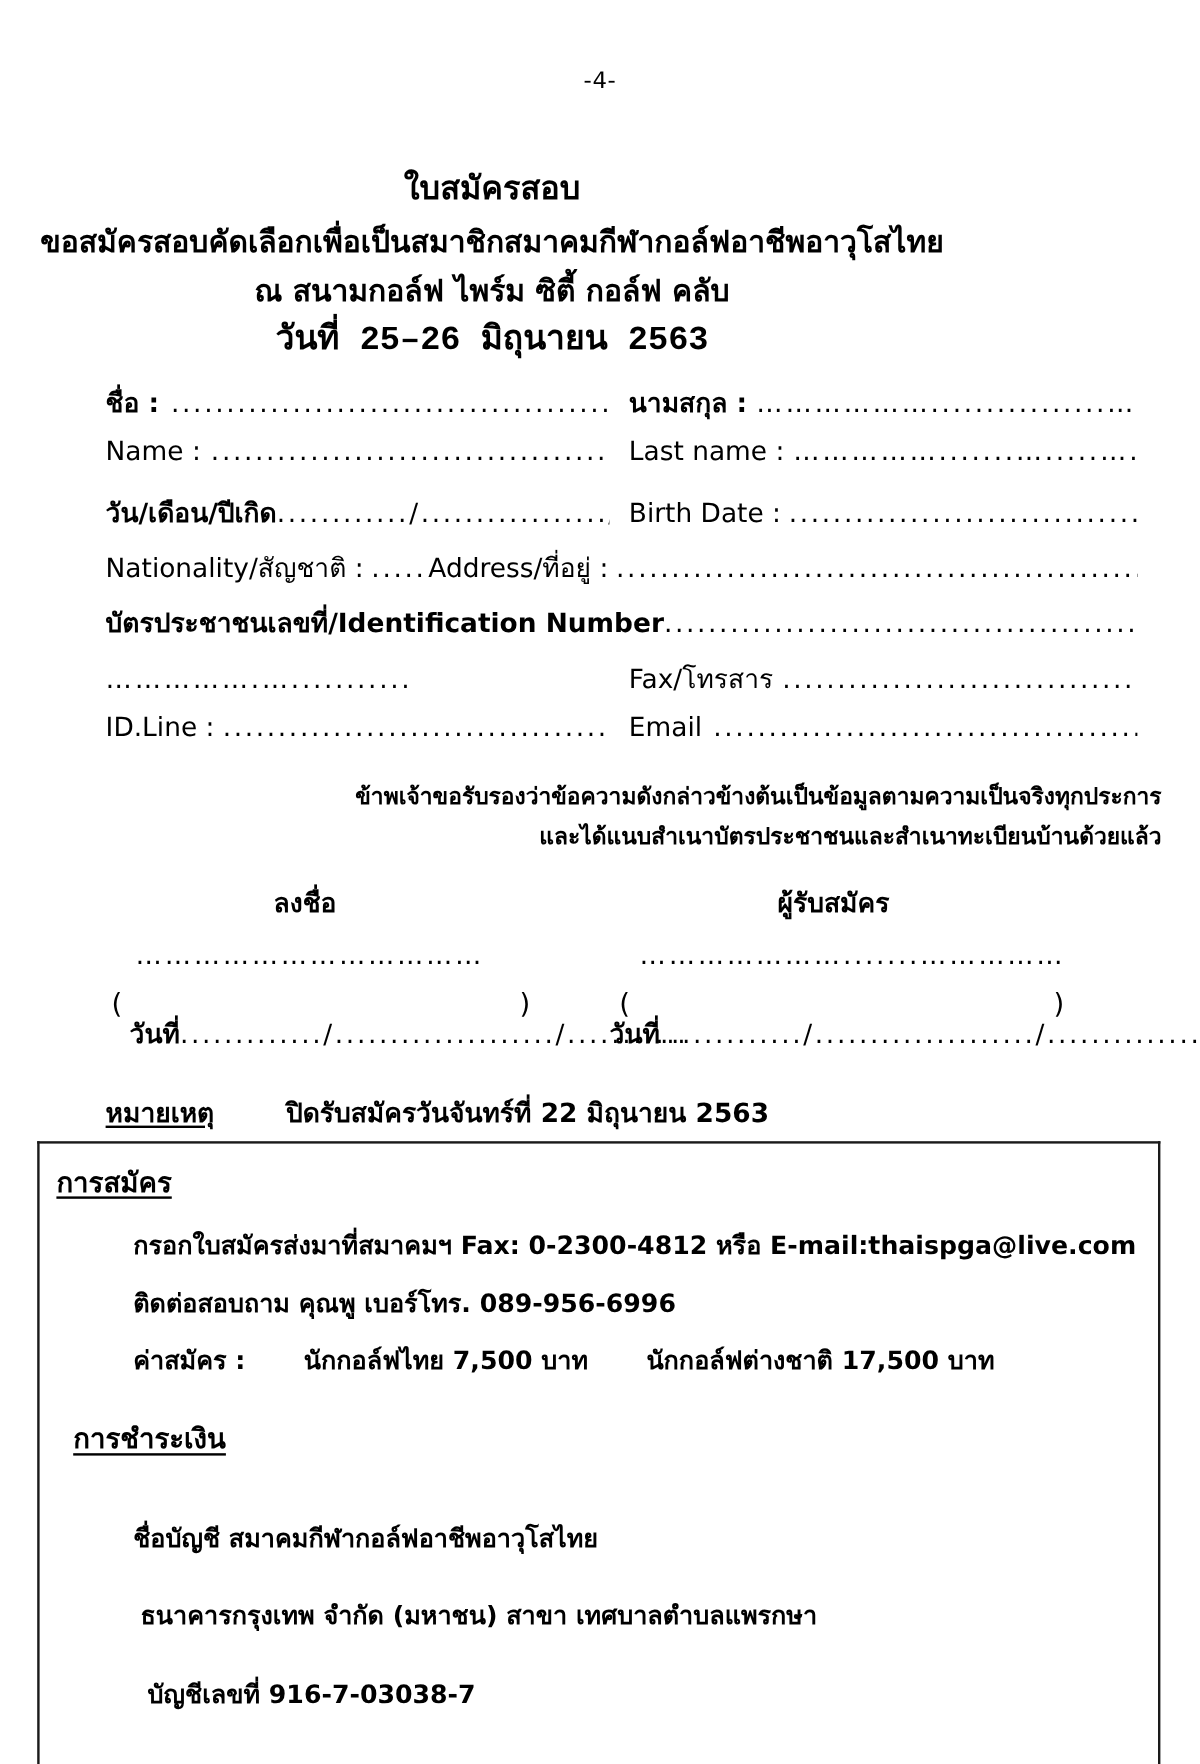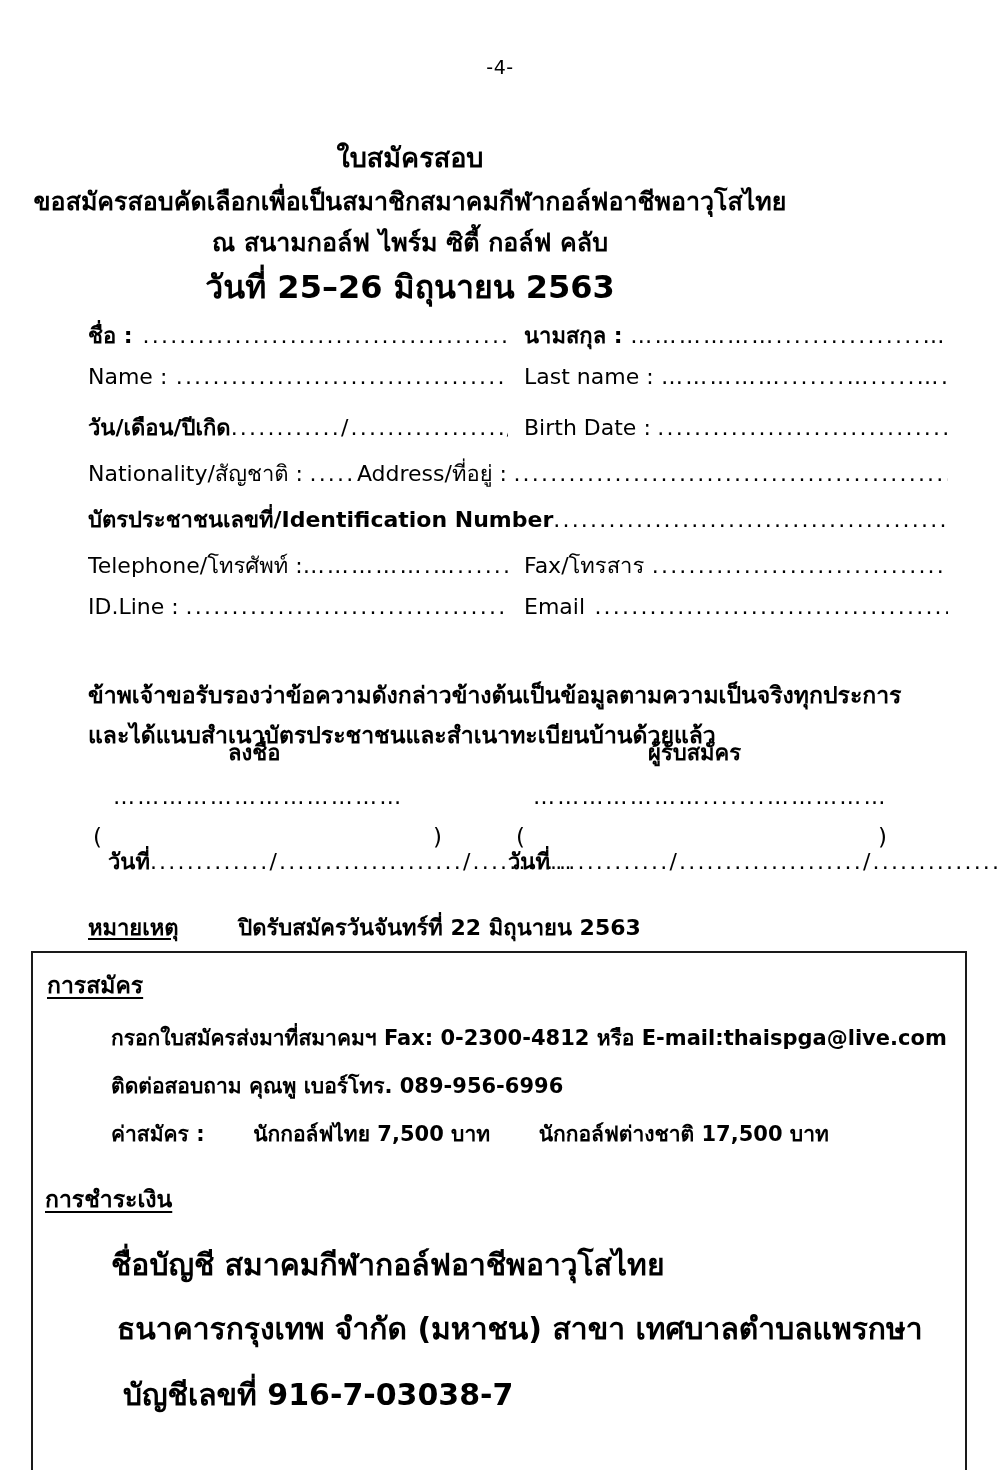--- a/index.html
+++ b/index.html
@@ -40,21 +40,21 @@
     width: 820px;
     text-align: center;
   }
   .title-line {
     font-weight: bold;
     line-height: 1.0;
   }
   .title-1 { font-size: 27px; margin-bottom: 18px; }
   .title-2 { font-size: 25px; margin-bottom: 16px; }
   .title-3 { font-size: 25px; margin-bottom: 16px; }
-  .title-4 { font-size: 32px; }
+  .title-4 { font-size: 28px; font-family: Liberation Mono, monospace; }
 
   
   .form-area {
     position: absolute;
     top: 318px;
     left: 88px;
     width: 860px;
   }
   .frow {
     display: flex;
@@ -73,26 +73,27 @@
     display: inline-block;
     vertical-align: baseline;
   }
   .gap-sm { display: inline-block; width: 10px; }
   .col-left  { width: 420px; display: flex; align-items: baseline; overflow: hidden; }
   .col-right { flex: 1; display: flex; align-items: baseline; overflow: hidden; margin-left: 16px; }
 
   
   .declaration {
     position: absolute;
-    top: 675px;
-    left: 88px;
-    width: 880px;
-    font-size: 23px;
+    top: 648px;
+    left: 88px;
+    width: 880px;
+    font-size: 19px;
     font-weight: bold;
     line-height: 1.75;
+    text-align: right;
   }
 
   
   .sign-row {
     position: absolute;
     top: 735px;
     left: 88px;
     width: 880px;
     height: 36px;
     font-size: 22px;
@@ -166,38 +167,39 @@
     box-sizing: border-box;
   }
   .box-heading {
     position: absolute;
     font-size: 23px;
     font-weight: bold;
     text-decoration: underline;
     text-underline-offset: 4px;
   }
   .heading-apply   { left: 14px; top: 14px; }
-  .heading-payment { left: 12px; top: 228px; }
+  .heading-payment { left: 28px; top: 228px; }
 
   .box-line {
     position: absolute;
     font-size: 21px;
     font-weight: bold;
     white-space: nowrap;
   }
   .apply-1 { left: 78px; top: 68px; }
   .apply-2 { left: 78px; top: 116px; }
   .apply-3 { left: 78px; top: 164px; }
   .fee-gap { display: inline-block; width: 34px; }
 
   .pay-line {
     position: absolute;
-    font-size: 30px;
-    font-weight: bold;
-    white-space: nowrap;
+    font-size: 21px;
+    font-weight: bold;
+    white-space: nowrap;
+    margin-top: 24px;
   }
   .pay-1 { left: 78px; top: 288px; }
   .pay-2 { left: 84px; top: 352px; text-align: center; }
   .pay-3 { left: 90px; top: 418px; }
 </style>
 </head>
 <body>
 
 <div class="page">
 
@@ -259,21 +261,20 @@
       <span class="dots">................................................. ……..................</span>
     </div>
 
     <div class="frow">
       <span class="lbl">บัตรประชาชนเลขที่/Identification  Number</span>
       <span class="dots">................................................................</span>
     </div>
 
     <div class="frow">
       <span class="col-left">
-        <span class="lbl-n">Telephone/โทรศัพท์ :</span>
         <span class="dots">…………….…...........</span>
       </span>
       <span class="col-right">
         <span class="lbl-n">Fax/โทรสาร</span>
         <span class="gap-sm"></span>
         <span class="dots">...........................................</span>
       </span>
     </div>
 
     <div class="frow">

